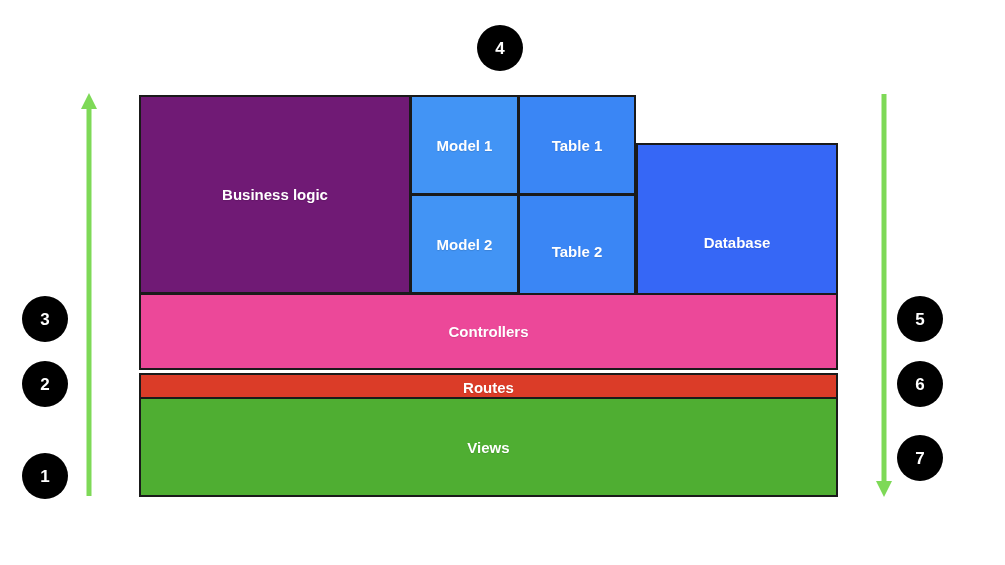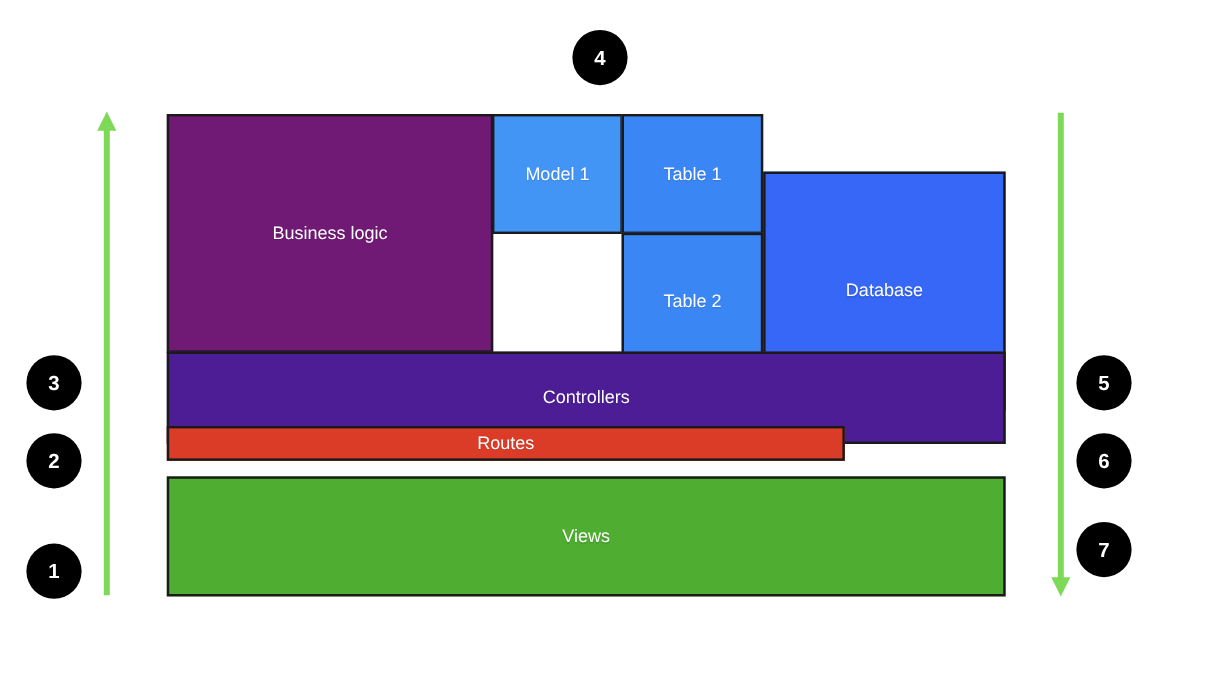--- a/index.html
+++ b/index.html
@@ -53,39 +53,39 @@
     width: 699px;
     height: 402px;
   }
 
   .block {
     position: absolute;
     box-sizing: border-box;
     border: 2px solid #1a1a1a;
     color: #ffffff;
     font-size: 15px;
-    font-weight: normal;
+    font-weight: bold;
     display: flex;
     align-items: center;
     justify-content: center;
     text-align: center;
     text-shadow: 0 1px 1px rgba(0,0,0,0.12);
   }
 
   
   .r-business { left: 0px;   top: 0px;   width: 272px; height: 199px; }
   .r-model1   { left: 271px; top: 0px;   width: 109px; height: 100px; }
   .r-model2   { left: 271px; top: 99px;  width: 109px; height: 100px; }
   .r-table1   { left: 379px; top: 0px;   width: 118px; height: 100px; justify-content: center; }
   .r-table2   { left: 379px; top: 99px;  width: 118px; height: 114px; }
   .r-database { left: 497px; top: 0px;   width: 202px; height: 199px; margin-top: 48px; }
 
   
   .r-controllers { left: 0px; top: 198px; width: 699px; height: 77px; }
-  .r-routes      { left: 0px; top: 260px; width: 565px; height: 29px; }
+  .r-routes      { left: 0px; top: 278px; width: 699px; height: 29px; }
   .r-views       { left: 0px; top: 302px; width: 699px; height: 100px; }
 </style>
 </head>
 <body>
 
 <div id="canvas">
 
   <div class="badge" style="left:477px; top:25px;">
     <span>4</span>
   </div>
@@ -127,34 +127,37 @@
   <div id="diagram">
 
     <div class="block r-business" style="background:#701a75;">
       <span>Business logic</span>
     </div>
 
     <div class="block r-model1" style="background:#4294F5;">
       <span>Model 1</span>
     </div>
 
+    <div class="block r-model2" style="background:#4294F5;">
+      <span>Model 2</span>
+    </div>
 
     <div class="block r-table1" style="background:#3A86F5;">
       <span>Table 1</span>
     </div>
 
     <div class="block r-table2" style="background:#3A86F5;">
       <span>Table 2</span>
     </div>
 
     <div class="block r-database" style="background:#3667F6;">
       <span>Database</span>
     </div>
 
-    <div class="block r-controllers" style="background:#4c1d95;">
+    <div class="block r-controllers" style="background:#ec4899;">
       <span>Controllers</span>
     </div>
 
     <div class="block r-routes" style="background:#DB3C28;">
       <span>Routes</span>
     </div>
 
     <div class="block r-views" style="background:#4FAE32;">
       <span>Views</span>
     </div>

